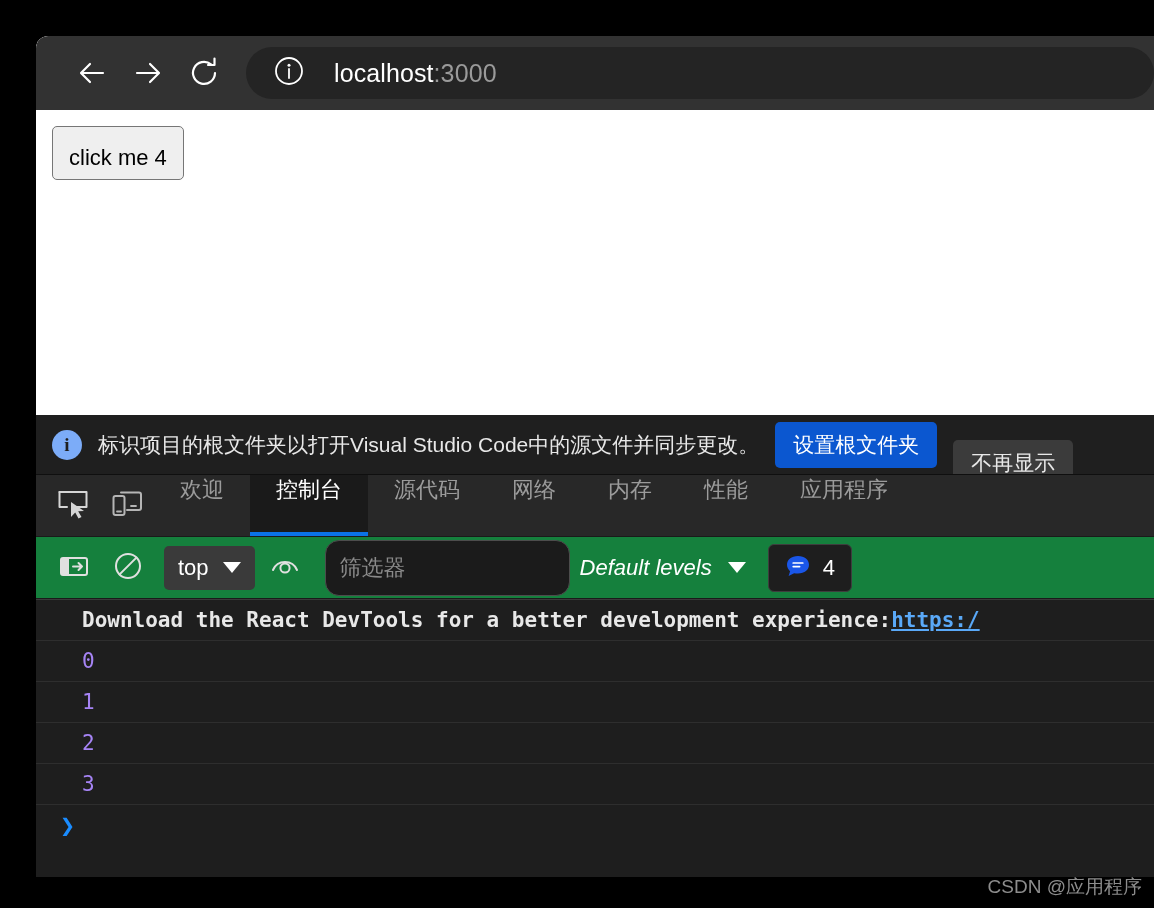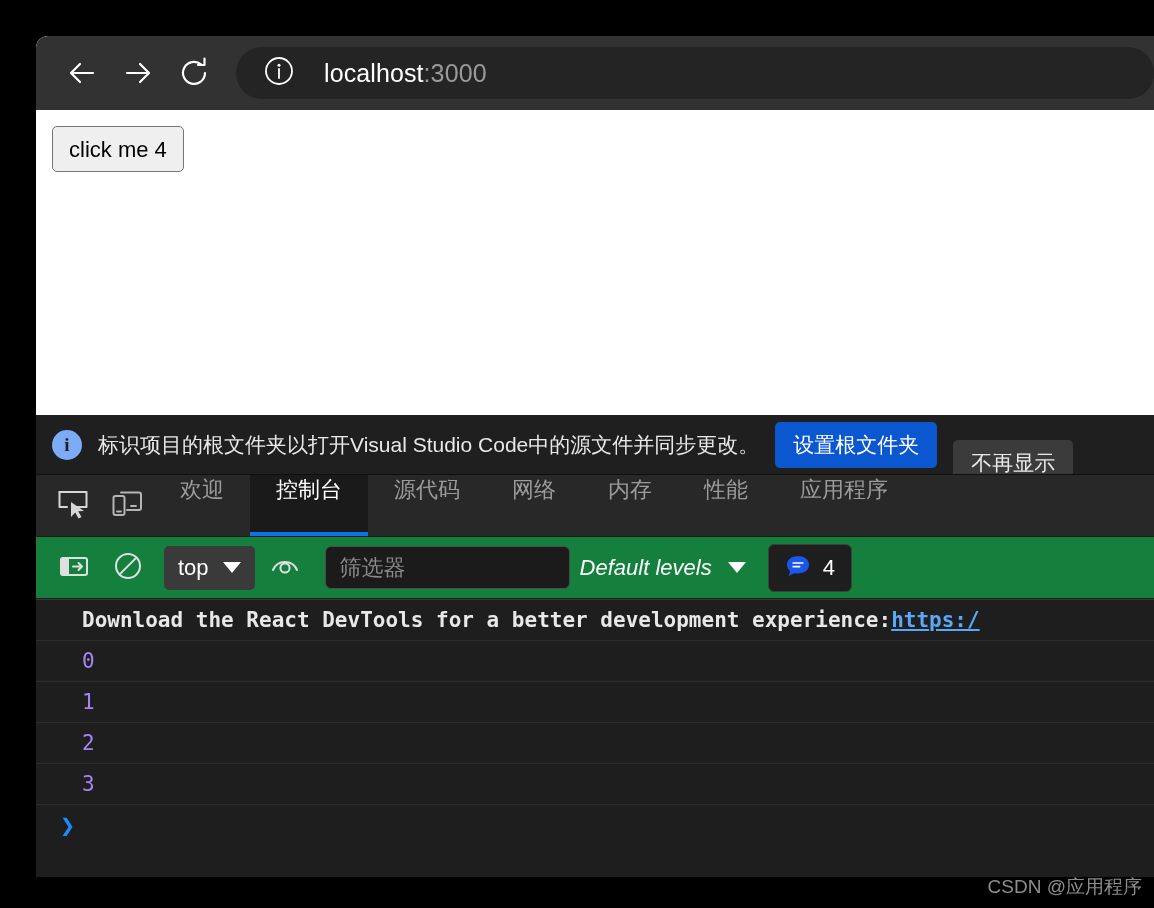--- a/index.html
+++ b/index.html
@@ -26,21 +26,21 @@
     border-top-left-radius: 12px;
     overflow: hidden;
   }
 
   
   .browser-toolbar {
     height: 74px;
     background: #323232;
     display: flex;
     align-items: center;
-    padding-left: 18px;
+    padding-left: 28px;
     border-top-left-radius: 12px;
   }
   .nav-btn {
     width: 56px; height: 56px;
     display: flex; align-items: center; justify-content: center;
     flex: 0 0 auto;
   }
   .nav-btn svg { display: block; }
 
   .omnibox {
@@ -70,21 +70,21 @@
     padding: 16px;
   }
   .click-me-button {
     display: inline-block;
     font-family: "Liberation Sans", sans-serif;
     font-size: 22px;
     color: #000000;
     background: #efefef;
     border: 1px solid #767676;
     border-radius: 5px;
-    padding: 10px 16px 9px 16px;
+    padding: 18px 16px 9px 16px;
     line-height: 1.15;
   }
 
   
   .devtools {
     background: #282828;
     height: 462px;
     display: flex;
     flex-direction: column;
   }
@@ -193,24 +193,24 @@
   }
   .caret-down {
     width: 0; height: 0;
     border-left: 9px solid transparent;
     border-right: 9px solid transparent;
     border-top: 11px solid #ffffff;
   }
   .filter-input {
     margin-left: 10px;
     width: 245px;
-    height: 43px;
+    height: 56px;
     background: #1b1b1b;
     border: 1px solid #4c4c4c;
-    border-radius: 6px;
+    border-radius: 14px;
     display: flex; align-items: center;
     padding-left: 14px;
     font-size: 22px;
     color: #8a8a8a;
     flex: 0 0 auto;
   }
   .levels-select {
     margin-left: 10px;
     display: flex; align-items: center; gap: 16px;
     font-size: 22px;

